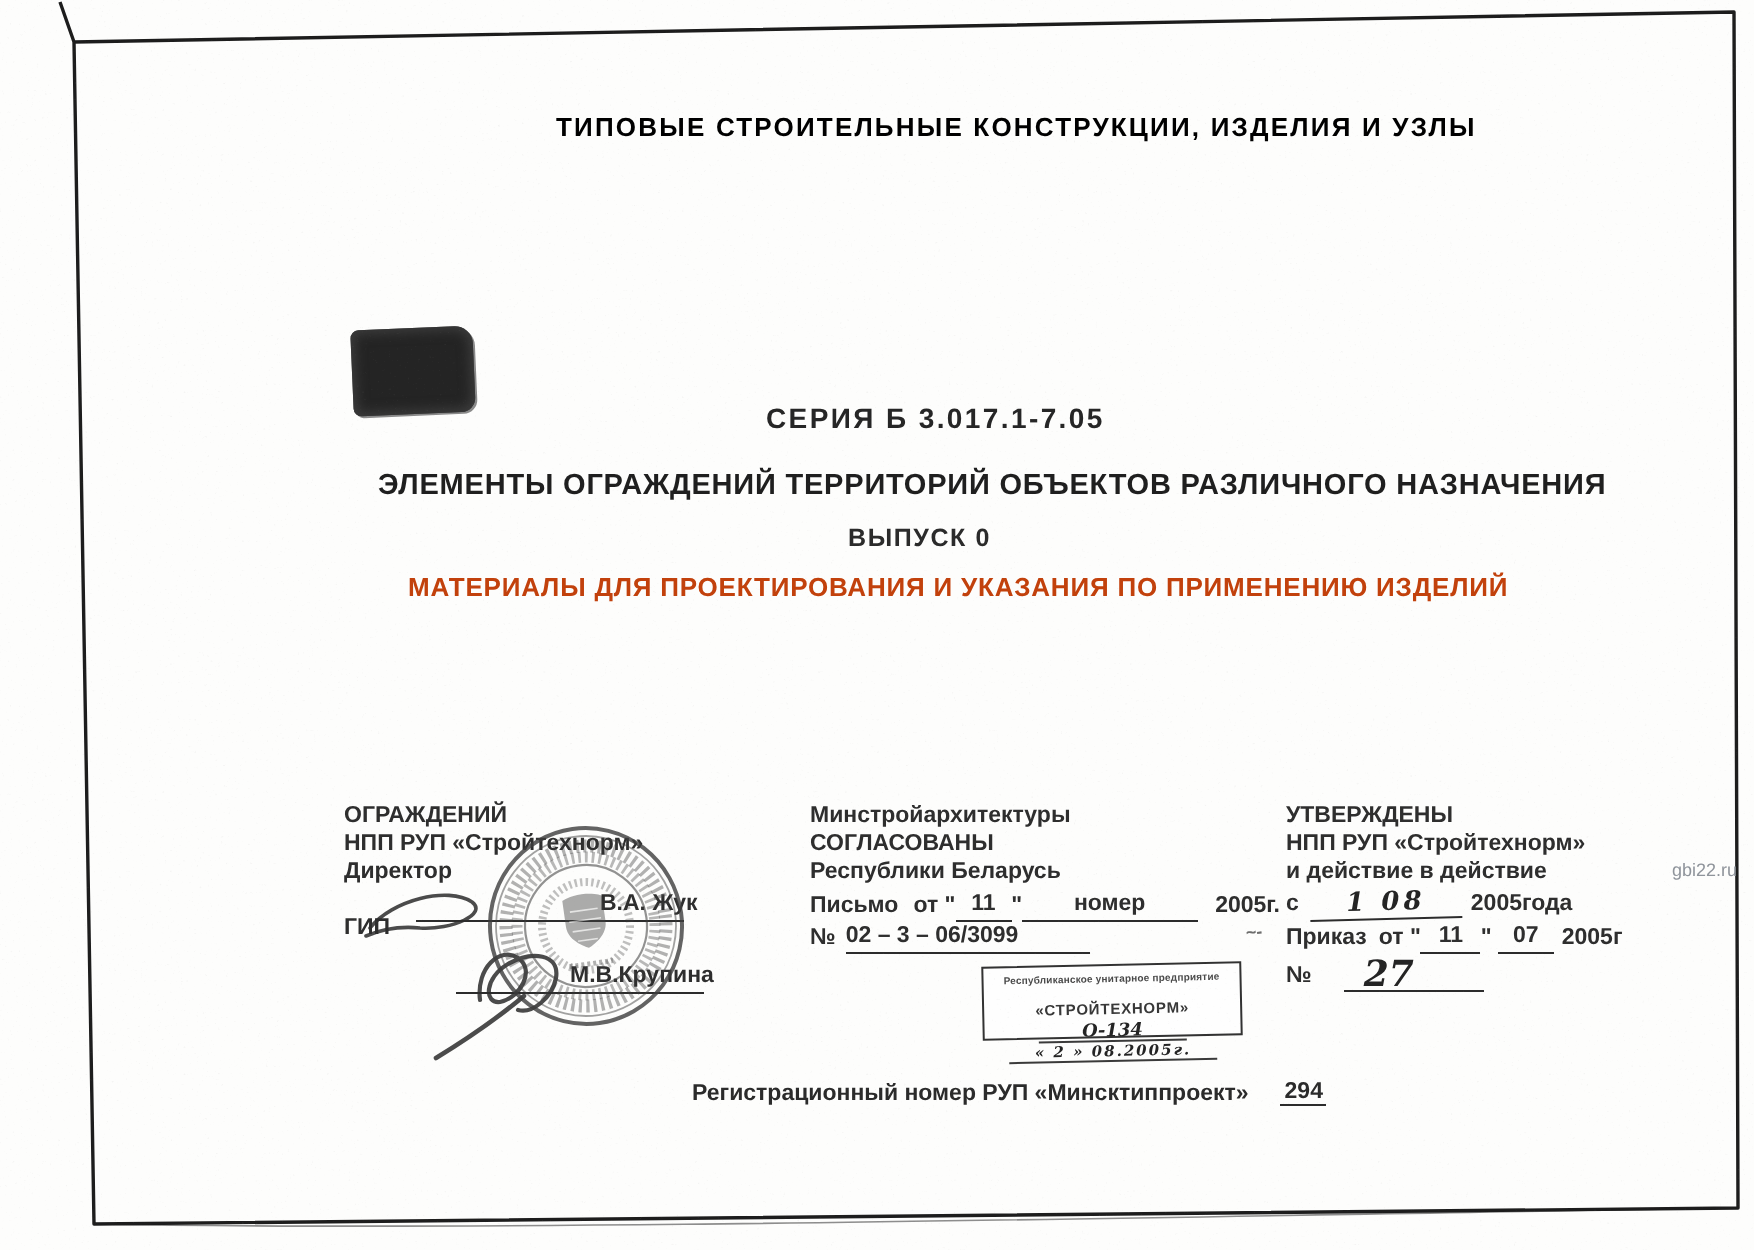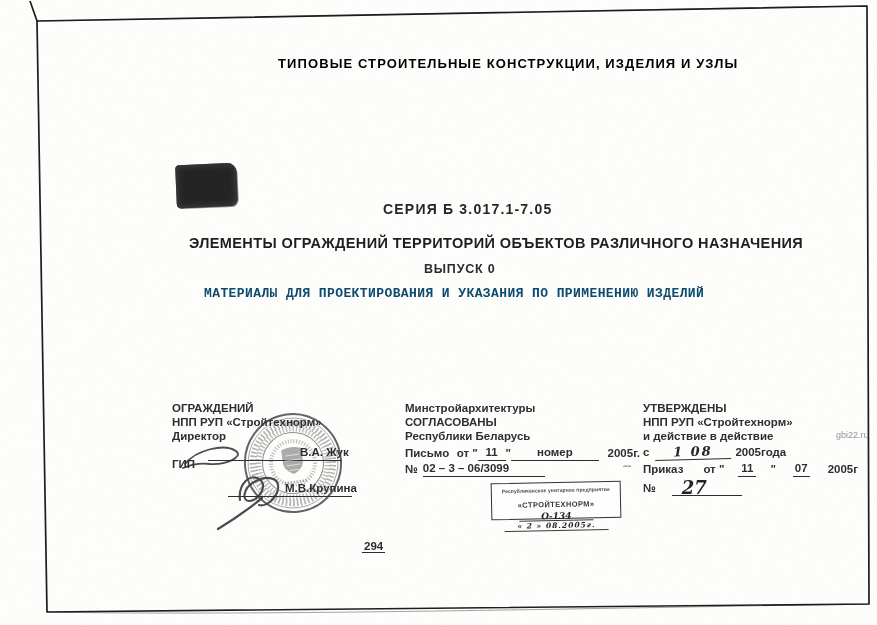--- a/index.html
+++ b/index.html
@@ -8,21 +8,21 @@
     background:#fdfdfc;
     font-family:"Liberation Sans",sans-serif;
     color:#2b2b2b;
   }
   .abs{position:absolute;white-space:nowrap;}
   
   .doc-header{left:278px;top:56px;font-size:13px;font-weight:600;letter-spacing:1.1px;color:#000000;}
   .series{left:383px;top:201px;font-size:14px;font-weight:600;letter-spacing:1.2px;color:#262626;}
   .main-title{left:189px;top:235px;font-size:14.5px;font-weight:700;letter-spacing:.4px;color:#1f1f1f;}
   .issue{left:424px;top:262px;font-size:12.5px;font-weight:600;letter-spacing:.8px;}
-  .subtitle{left:204px;top:286px;font-size:13px;font-weight:700;letter-spacing:.4px;color:#0c4a6e;font-family:Liberation Mono, monospace;}
+  .subtitle{left:204px;top:286px;font-size:13px;font-weight:700;letter-spacing:.4px;color:#c2410c;}
   
   .blob{
     left:176px;top:164px;width:61px;height:43px;background:#242424;
     border-radius:4px 9px 7px 4px;transform:rotate(-2.5deg);
     box-shadow:inset 0 0 6px 2px #3c3c3c, 1px 1px 0 0 #8a8a8a;
   }
   
   .col{font-size:11.5px;font-weight:600;line-height:13.8px;color:#2e2e2e;}
   .col-dev{left:172px;top:402px;width:215px;}
   .col-agr{left:405px;top:402px;width:235px;}
@@ -35,21 +35,21 @@
   .letter-label{width:52px;}
   .d-day{width:28px;}
   .d-month{width:88px;}
   .d-year{margin-left:9px;}
   .num-row{margin-top:1px;}
   .num-val{padding-right:36px;border-bottom:1.4px solid #2c2c2c;margin-left:5px;}
   
   .eff-row{margin-top:2px;}
   .eff-val{width:76px;border-bottom:1.4px solid #2c2c2c;margin-left:6px;font-size:13px;letter-spacing:2px;transform:rotate(-1.5deg);}
   .eff-year{margin-left:4px;}
-  .ord-row{margin-top:2px;gap:14px;}
+  .ord-row{margin-top:2px;}
   .ord-day{width:30px;}
   .ord-month{width:28px;margin-left:3px;}
   .ord-year{margin-left:4px;}
   .appnum-row{margin-top:4px;}
   .appnum-val{width:60px;border-bottom:1.4px solid #2c2c2c;margin-left:16px;font-size:18px;text-align:left;padding-left:10px;}
   .artifact{left:-20px;top:58px;font-size:9px;color:#6d6d6d;transform:rotate(-8deg);}
   
   .name1{left:128px;top:44px;}
   .uline1{left:36px;top:57px;width:134px;height:1px;border-bottom:1.5px solid #2c2c2c;}
   .role2{left:0;top:56px;}
@@ -168,20 +168,21 @@
       <span class="ord-year">2005г</span>
     </div>
     <div class="row appnum-row">
       <span>№</span>
       <span class="ul appnum-val hw">27</span>
     </div>
     <div class="abs artifact">~-</div>
   </div>
 
   <div class="abs reg row">
+    <span>Регистрационный номер РУП «Минсктиппроект»</span>
     <span class="reg-num">294</span>
   </div>
 
   <div class="abs watermark">gbi22.ru</div>
 
   <svg class="layer" width="877" height="625" style="z-index:8;opacity:.5;">
     <filter id="grain">
       <feTurbulence type="fractalNoise" baseFrequency="0.75" numOctaves="2" stitchTiles="stitch" result="t"></feTurbulence>
       <feColorMatrix in="t" type="matrix" values="0 0 0 0 0.35  0 0 0 0 0.34  0 0 0 0 0.33  0.9 0 0 0 -0.62"></feColorMatrix>
     </filter>

